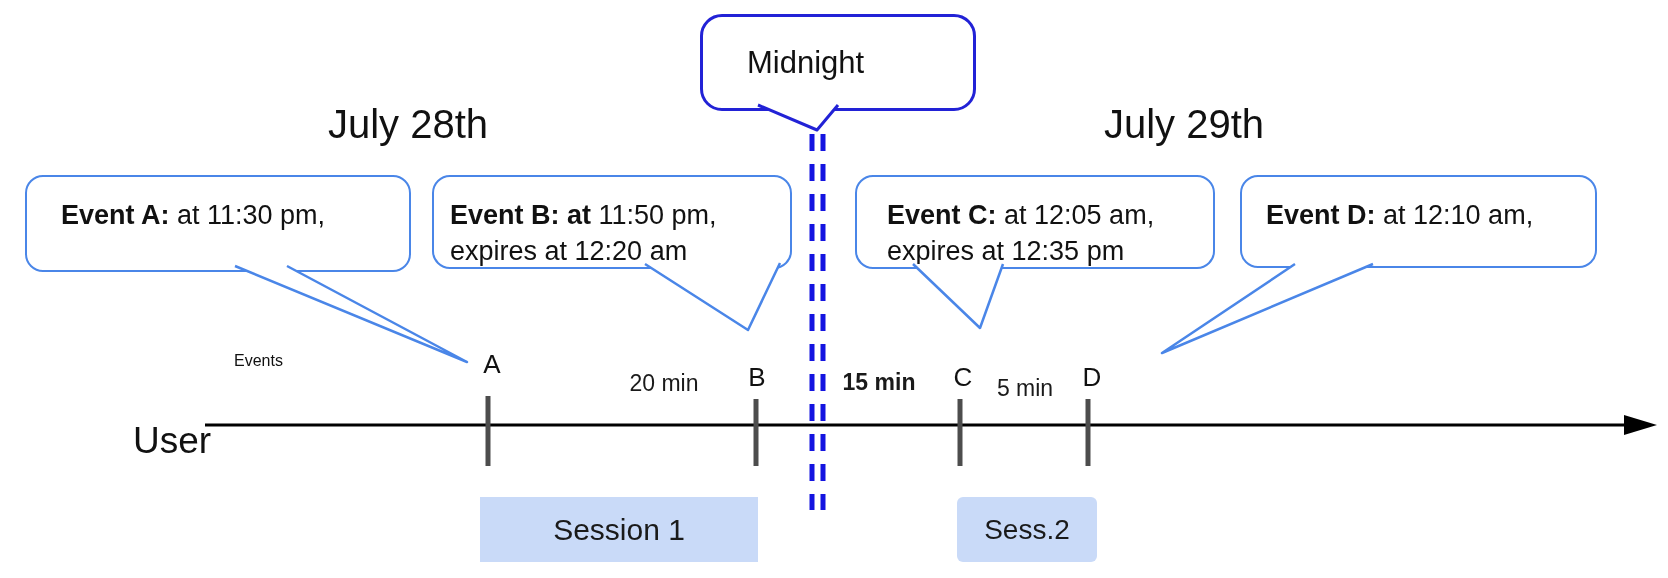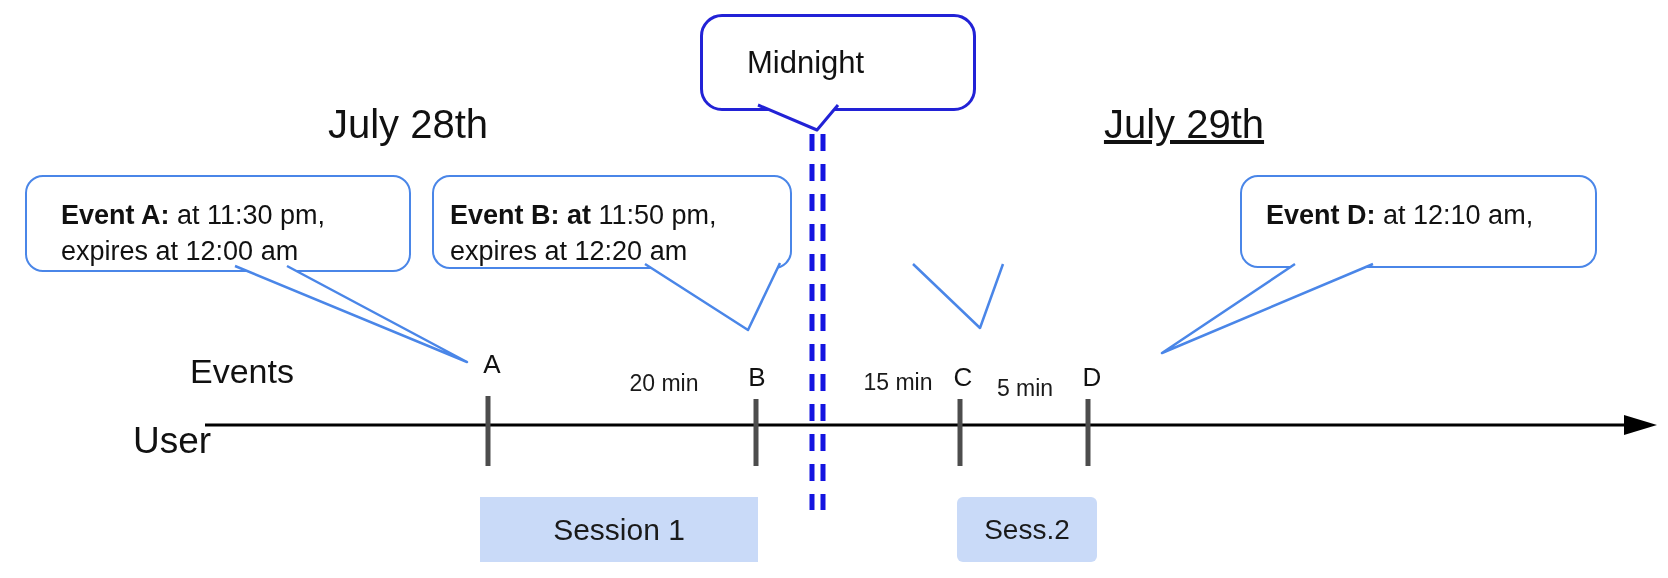--- a/index.html
+++ b/index.html
@@ -27,21 +27,21 @@
   .callout b{font-weight:bold;}
   .midnight-box{
     position:absolute;box-sizing:border-box;left:700px;top:14px;width:276px;height:97px;
     background:#fff;border:3px solid var(--midnight_border,#2222d6);border-radius:22px;
     font-size:31px;color:#111;display:flex;align-items:center;padding-left:44px;
   }
 
   
   .lbl{position:absolute;white-space:nowrap;}
   .date-lbl{font-size:40px;transform:translateX(-50%);}
-  .events-lbl{font-size:34px;}
+  .events-lbl{font-size:16px;margin-left:44px;}
   .user-lbl{font-size:37px;}
   .tick-lbl{font-size:26px;transform:translate(-50%,-50%);}
   .interval-lbl{font-size:23px;transform:translate(-50%,-50%);color:#1a1a1a;}
 
   
   .session{
     position:absolute;background:var(--session_fill,#c9daf8);
     display:flex;align-items:center;justify-content:center;
     font-size:30px;color:#1a1a1a;
   }
@@ -66,41 +66,44 @@
   </svg>
 
   <div class="session" style="left:480px;top:497px;width:278px;height:65px;">
     <span>Session 1</span>
   </div>
   <div class="session" style="left:957px;top:497px;width:140px;height:65px;font-size:28px;border-radius:6px;">
     <span>Sess.2</span>
   </div>
 
   <div class="lbl date-lbl" style="left:408px;top:102px;">July 28th</div>
-  <div class="lbl date-lbl" style="left:1184px;top:102px;text-decoration:underline;">July 29th</div>
+  <div class="lbl date-lbl" style="left:1184px;top:102px;">July 29th</div>
 
   <div class="lbl events-lbl" style="left:190px;top:352px;">Events</div>
   <div class="lbl user-lbl" style="left:107px;top:420px;margin-left:26px;">User</div>
 
   <div class="lbl tick-lbl" style="left:492px;top:364px;">A</div>
   <div class="lbl tick-lbl" style="left:757px;top:377px;">B</div>
   <div class="lbl tick-lbl" style="left:963px;top:377px;">C</div>
   <div class="lbl tick-lbl" style="left:1092px;top:377px;">D</div>
 
   <div class="lbl interval-lbl" style="left:664px;top:383px;">20 min</div>
-  <div class="lbl interval-lbl" style="left:898px;top:382px;">15 min</div>
+  <div class="lbl interval-lbl" style="left:879px;top:382px;font-weight:bold;">15 min</div>
   <div class="lbl interval-lbl" style="left:1025px;top:388px;">5 min</div>
 
   <div class="callout" style="left:25px;top:175px;width:386px;height:97px;padding-left:34px;">
     <div><b>Event A:</b><span> at 11:30 pm,</span></div>
-    <div>expires at 12:00 am</div>
   </div>
   <div class="callout" style="left:432px;top:175px;width:360px;height:94px;padding-left:16px;">
     <div><b>Event B: at</b><span> 11:50 pm,</span></div>
     <div>expires at 12:20 am</div>
+  </div>
+  <div class="callout" style="left:855px;top:175px;width:360px;height:94px;">
+    <div><b>Event C:</b><span> at 12:05 am,</span></div>
+    <div>expires at 12:35 pm</div>
   </div>
   <div class="callout" style="left:1240px;top:175px;width:357px;height:93px;padding-left:24px;">
     <div><b>Event D:</b><span>  at 12:10 am,</span></div>
   </div>
 
   <div class="midnight-box">
     <span>Midnight</span>
   </div>
 
   <svg id="tails-svg" style="position:absolute;left:0;top:0;width:1668px;height:578px;" viewBox="0 0 1668 578">

